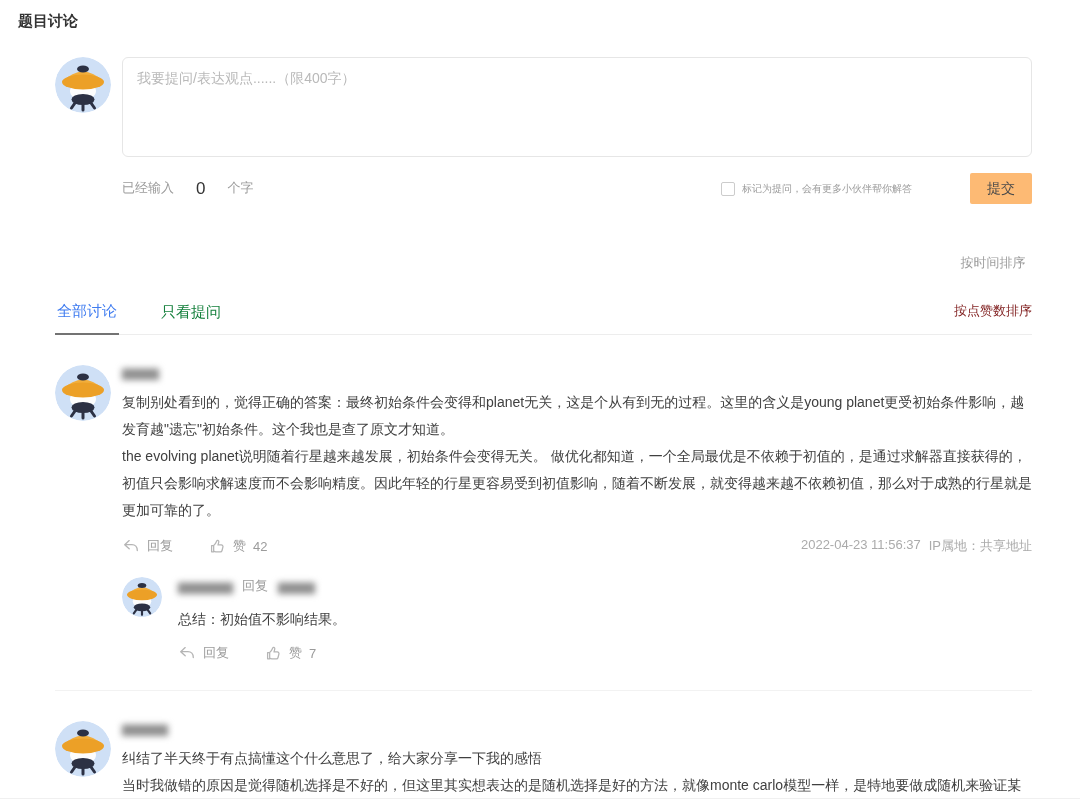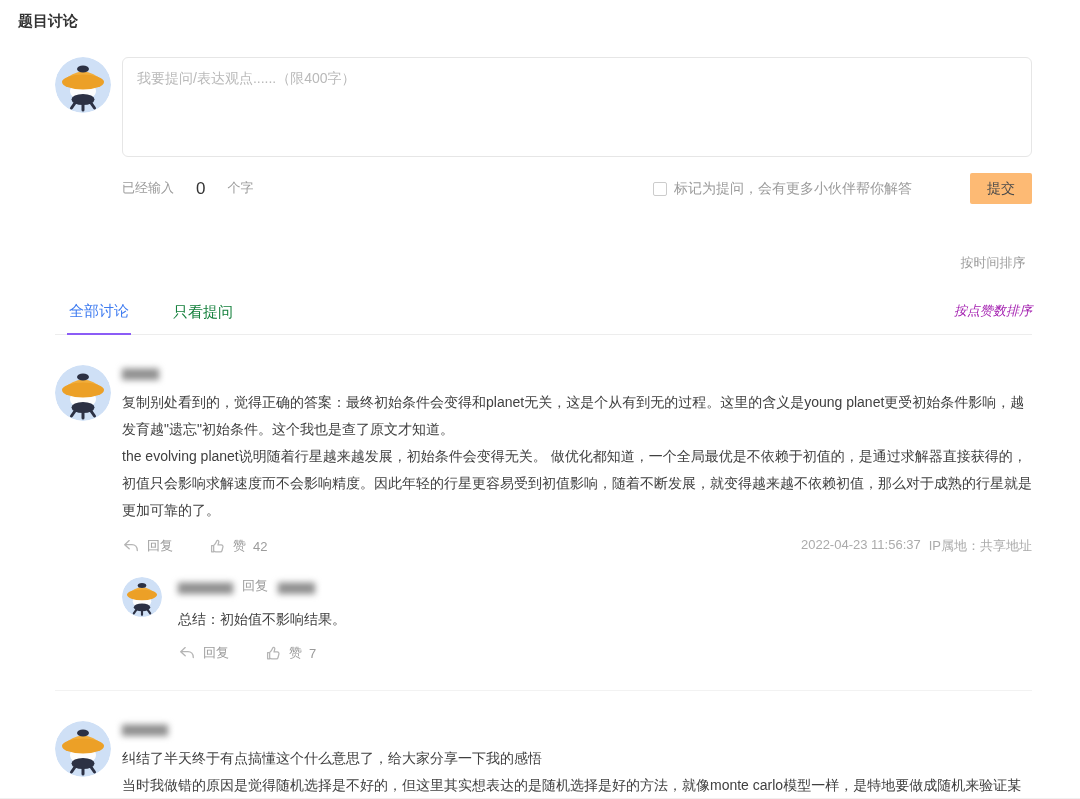--- a/index.html
+++ b/index.html
@@ -23,35 +23,35 @@
   .composer-box {
     width:100%; height:100px; resize:none; border:1px solid #e6e6e6; border-radius:6px;
     padding:12px 14px; font-size:14px; color:#333; outline:none;
     font-family:"Liberation Sans","DejaVu Sans",sans-serif;
   }
   .composer-box::placeholder { color:#b9b9b9; }
   .composer-footer { display:flex; align-items:center; margin-top:12px; }
   .counter { font-size:13px; color:#9b9b9b; display:flex; align-items:flex-start; gap:22px; }
   .counter .count-num { font-size:17px; color:#333; }
   .footer-right { margin-left:auto; display:flex; align-items:center; }
-  .mark-question { display:flex; align-items:center; gap:7px; font-size:14px; color:#9b9b9b; cursor:pointer;padding-left:28px; }
+  .mark-question { display:flex; align-items:center; gap:7px; font-size:10px; color:#9b9b9b; cursor:pointer;padding-left:28px; }
   .checkbox { width:14px; height:14px; border:1px solid #ccc; border-radius:2px; background:#fff; }
   .submit-btn {
     margin-left:58px; width:62px; height:31px; background:#fdba74; border:none; border-radius:2px;
     font-size:14px; color:#4a4a4a; cursor:pointer;
     font-family:"Liberation Sans","DejaVu Sans",sans-serif;
   }
 
   
   .tabs-row { display:flex; align-items:flex-end; margin-top:50px; border-bottom:1px solid #ededed; }
   .tab { font-size:15px; color:#15803d; padding:6px 2px 12px; margin-right:40px; cursor:pointer; }
-  .tab.active { color:#3e7bf0; border-bottom:2px solid #8b5cf6; margin-bottom:-1px;margin-left:12px; }
+  .tab.active { color:#3e7bf0; border-bottom:2px solid #737373; margin-bottom:-1px; }
   .sorts { margin-left:auto; display:flex; align-items:center; gap:30px; padding-bottom:14px;flex-direction:column; }
   .sort { font-size:13px; color:#9b9b9b; cursor:pointer; }
-  .sort.active { color:#a21caf;font-style:italic; }
+  .sort.active { color:#7f1d1d; }
 
   
   .comment { display:flex; margin-top:30px; }
   .comment-body { flex:1; margin-left:11px; min-width:0; }
   .username { font-size:13px; color:#8f8f8f; }
   .blurred { filter:blur(3px); user-select:none; letter-spacing:-1px; }
   .comment-text { margin-top:9px; font-size:14px; color:#404040; line-height:27px; white-space:pre-wrap; }
   .action-row { display:flex; align-items:center; margin-top:13px; font-size:13px; color:#9b9b9b; }
   .action { display:flex; align-items:center; gap:7px; cursor:pointer; }
   .action + .action { margin-left:35px; }

